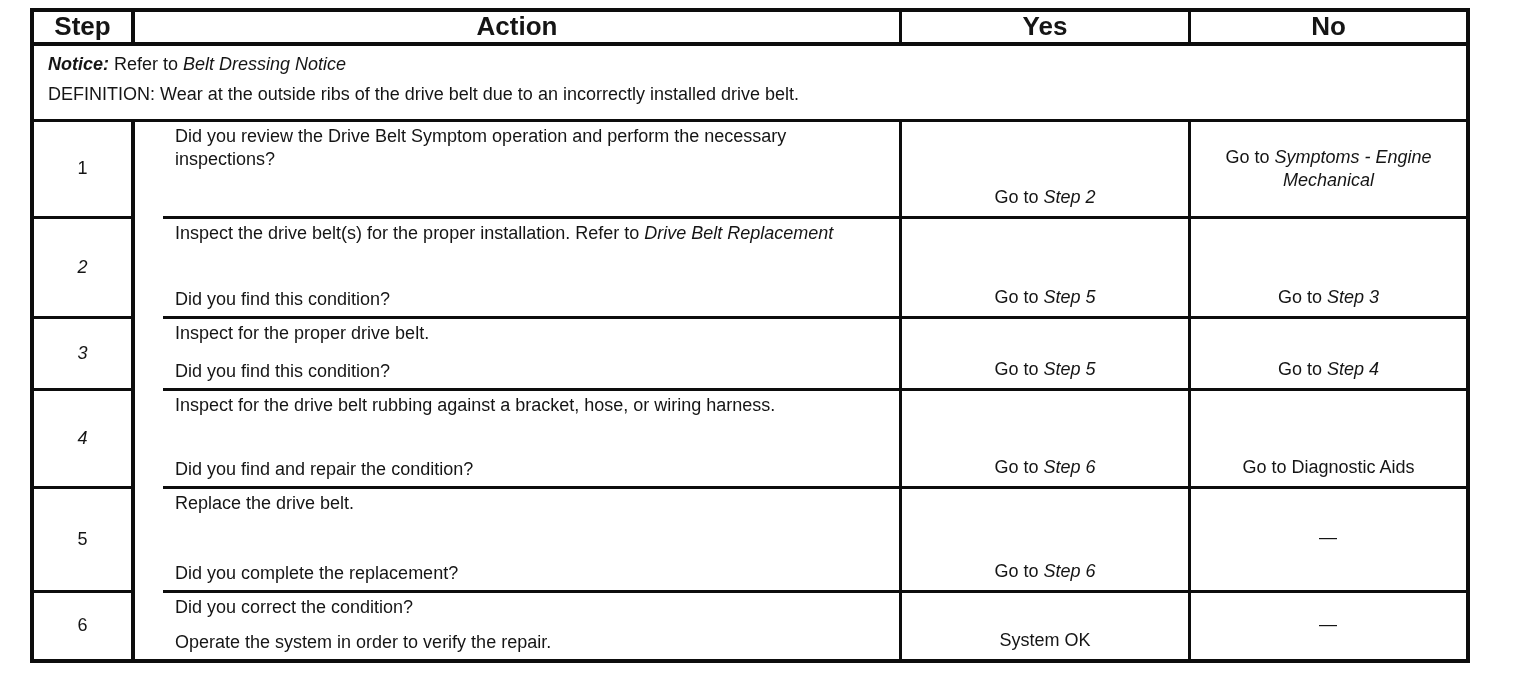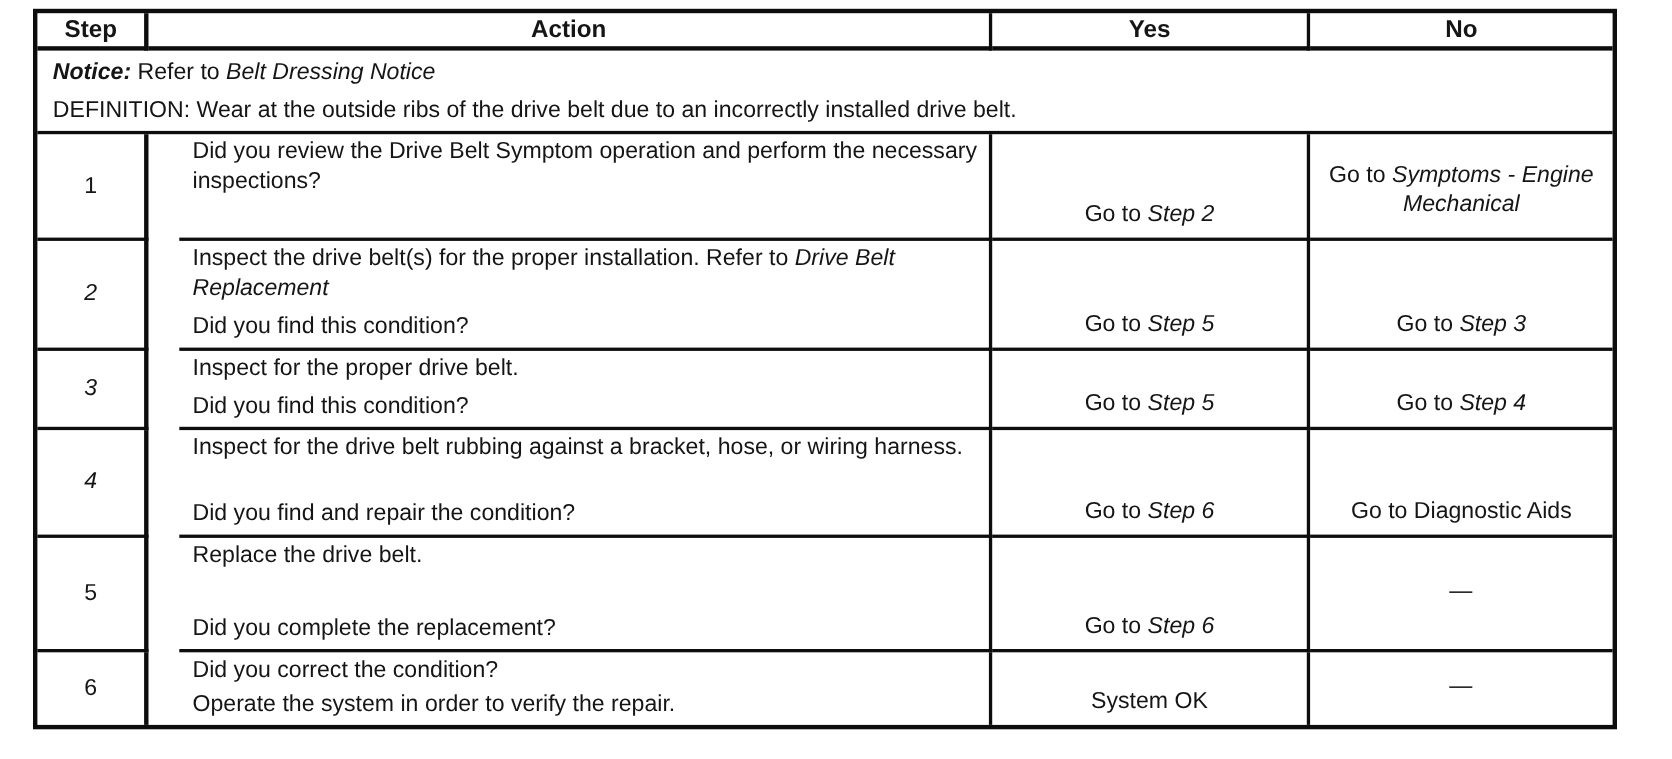--- a/index.html
+++ b/index.html
@@ -23,33 +23,33 @@
     grid-template-rows: 34px 76px 97px 100px 72px 98px 104px 66px;
     width: 1440px;
     box-sizing: border-box;
     border: 4px solid #0d0d0d;
     background: #ffffff;
   }
   .cell {
     box-sizing: border-box;
     border-right: 3px solid #0d0d0d;
     border-bottom: 3px solid #0d0d0d;
-    font-size: 21px;
+    font-size: 18px;
     line-height: 1.28;
     overflow: hidden;
   }
   .cell.last-col { border-right: none; }
   .cell.last-row { border-bottom: none; }
 
   .hcell {
     display: flex;
     align-items: center;
     justify-content: center;
     font-weight: bold;
-    font-size: 22px;
+    font-size: 26px;
     border-bottom-width: 4px;
   }
   .step-divider { border-right-width: 4px; }
 
   .notice-cell {
     grid-column: 1 / 5;
     padding: 7px 14px 4px 14px;
   }
   .notice-line { margin-bottom: 7px; }
   .b-it { font-weight: bold; font-style: italic; }

